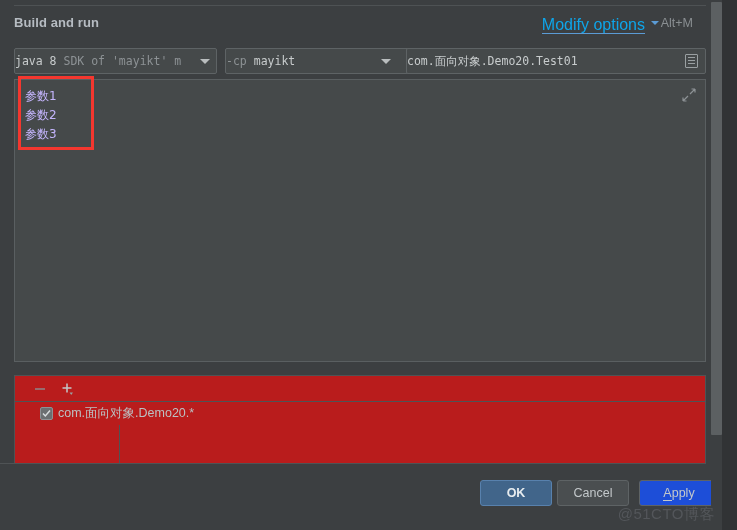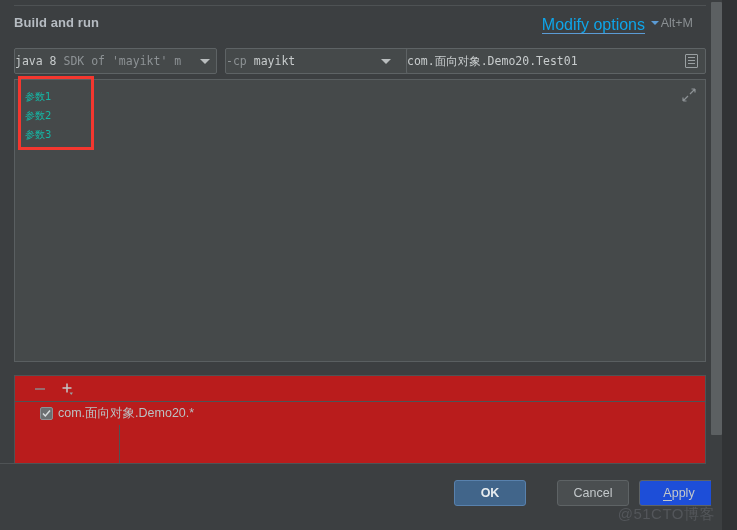--- a/index.html
+++ b/index.html
@@ -142,22 +142,22 @@
     width: 692px;
     height: 283px;
     box-sizing: border-box;
     background: #45494a;
     border: 1px solid #5a5f61;
   }
   #args-lines {
     position: absolute;
     left: 10px; top: 7px;
     font-family: "DejaVu Sans", sans-serif;
-    font-size: 10px;
-    color: #14b8a6;
+    font-size: 12px;
+    color: #c4b5fd;
     line-height: 19px;
   }
   #args-lines .arg-line { white-space: nowrap; }
 
   
   #expand-icon {
     position: absolute;
     right: 9px; top: 8px;
     width: 14px; height: 14px;
     cursor: pointer;
@@ -256,21 +256,21 @@
     border-radius: 3px;
     font-size: 12.5px;
     text-align: center;
     line-height: 24px;
     cursor: pointer;
     background: #4a4e50;
     border: 1px solid #5e6365;
     color: #c3c8ca;
   }
   #btn-ok {
-    left: 454px; width: 72px;
+    left: 480px; width: 72px;
     background: #41658a;
     border: 1px solid #5881ad;
     color: #e7ecef;
     font-weight: bold;
   }
   #btn-cancel { left: 557px; width: 72px; }
   #btn-apply  { left: 639px; width: 80px; background: #1d4ed8; }
   #btn-apply .acc {
     border-bottom: 1px solid #c3c8ca;
   }

